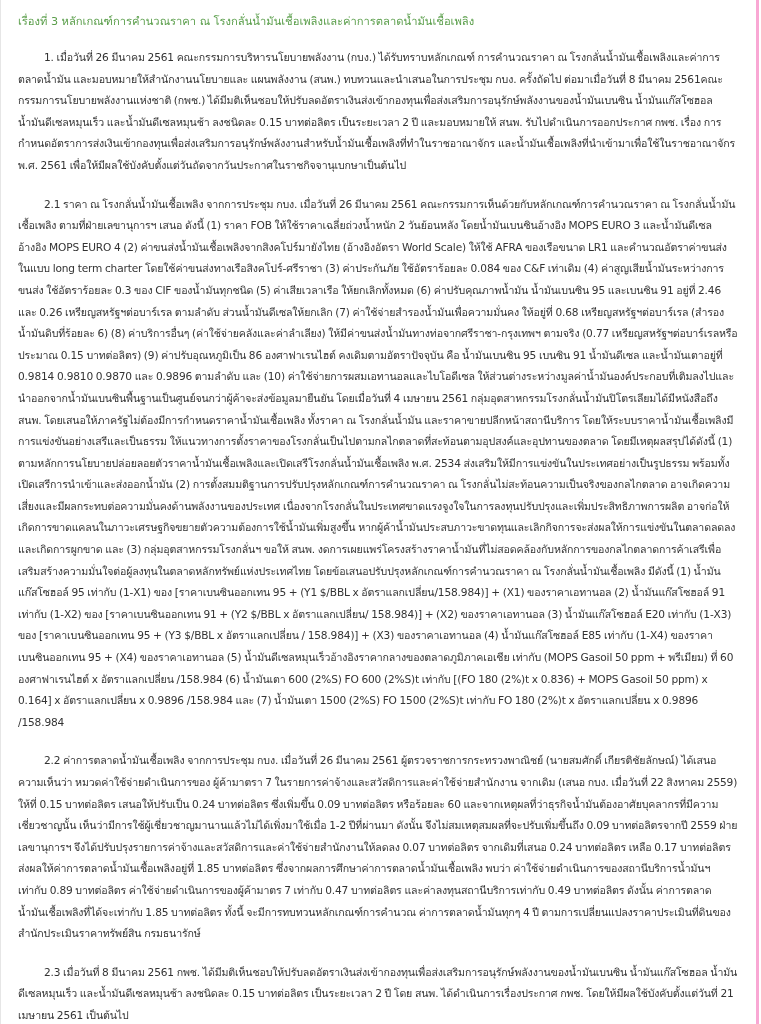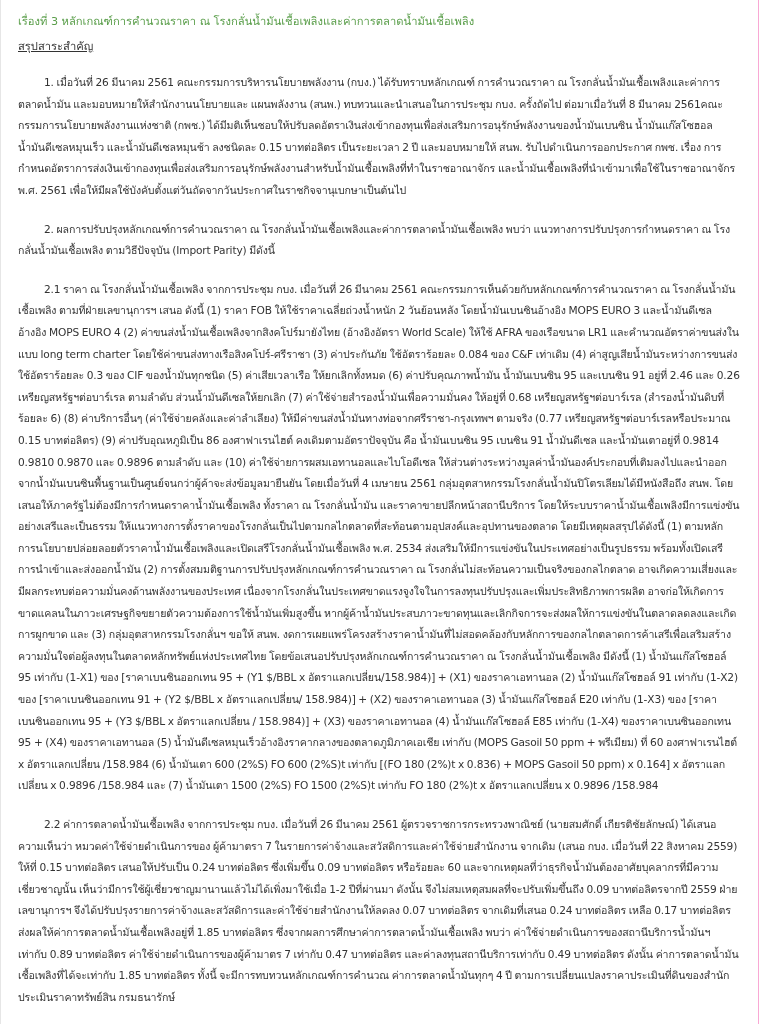--- a/index.html
+++ b/index.html
@@ -5,21 +5,21 @@
   html, body { margin: 0; padding: 0; background: #ffffff; }
   body {
     width: 761px; height: 1024px; overflow: hidden;
     font-family: "DejaVu Sans", sans-serif;
     color: #333333;
   }
   .page {
     position: relative;
     width: 759px; height: 1024px;
     border-left: 1px solid #e6e6e6;
-    border-right: 1px solid #f9a8d4;
+    border-right: 3px solid #f9a8d4;
     box-sizing: border-box;
     padding: 14px 18px 0 17px;
   }
   .title {
     color: #5a9e4a;
     font-size: 11.2px;
     line-height: 16px;
     margin: 0 0 9px 0;
     font-weight: normal;
     white-space: nowrap;
@@ -39,20 +39,18 @@
     text-align: left;
     letter-spacing: -0.15px;
     word-spacing: -0.5px;
   }
 </style>
 </head>
 <body>
 
 <div class="page">
   <div class="title" style="color: rgb(90, 158, 74);">เรื่องที่ 3 หลักเกณฑ์การคำนวณราคา ณ โรงกลั่นน้ำมันเชื้อเพลิงและค่าการตลาดน้ำมันเชื้อเพลิง</div>
-  <div class="summary-heading">สรุปสาระสำคัญ</div>
 
   <p class="para">1. เมื่อวันที่ 26 มีนาคม 2561 คณะกรรมการบริหารนโยบายพลังงาน (กบง.) ได้รับทราบหลักเกณฑ์ การคำนวณราคา ณ โรงกลั่นน้ำมันเชื้อเพลิงและค่าการตลาดน้ำมัน และมอบหมายให้สำนักงานนโยบายและ แผนพลังงาน (สนพ.) ทบทวนและนำเสนอในการประชุม กบง. ครั้งถัดไป ต่อมาเมื่อวันที่ 8 มีนาคม 2561คณะกรรมการนโยบายพลังงานแห่งชาติ (กพช.) ได้มีมติเห็นชอบให้ปรับลดอัตราเงินส่งเข้ากองทุนเพื่อส่งเสริมการอนุรักษ์พลังงานของน้ำมันเบนซิน น้ำมันแก๊สโซฮอล น้ำมันดีเซลหมุนเร็ว และน้ำมันดีเซลหมุนช้า ลงชนิดละ 0.15 บาทต่อลิตร เป็นระยะเวลา 2 ปี และมอบหมายให้ สนพ. รับไปดำเนินการออกประกาศ กพช. เรื่อง การกำหนดอัตราการส่งเงินเข้ากองทุนเพื่อส่งเสริมการอนุรักษ์พลังงานสำหรับน้ำมันเชื้อเพลิงที่ทำในราชอาณาจักร และน้ำมันเชื้อเพลิงที่นำเข้ามาเพื่อใช้ในราชอาณาจักร พ.ศ. 2561 เพื่อให้มีผลใช้บังคับตั้งแต่วันถัดจากวันประกาศในราชกิจจานุเบกษาเป็นต้นไป</p>
-  <p class="para">2. ผลการปรับปรุงหลักเกณฑ์การคำนวณราคา ณ โรงกลั่นน้ำมันเชื้อเพลิงและค่าการตลาดน้ำมันเชื้อเพลิง พบว่า แนวทางการปรับปรุงการกำหนดราคา ณ โรงกลั่นน้ำมันเชื้อเพลิง ตามวิธีปัจจุบัน (Import Parity) มีดังนี้</p>
   <p class="para">2.1 ราคา ณ โรงกลั่นน้ำมันเชื้อเพลิง จากการประชุม กบง. เมื่อวันที่ 26 มีนาคม 2561 คณะกรรมการเห็นด้วยกับหลักเกณฑ์การคำนวณราคา ณ โรงกลั่นน้ำมันเชื้อเพลิง ตามที่ฝ่ายเลขานุการฯ เสนอ ดังนี้ (1) ราคา FOB ให้ใช้ราคาเฉลี่ยถ่วงน้ำหนัก 2 วันย้อนหลัง โดยน้ำมันเบนซินอ้างอิง MOPS EURO 3 และน้ำมันดีเซลอ้างอิง MOPS EURO 4 (2) ค่าขนส่งน้ำมันเชื้อเพลิงจากสิงคโปร์มายังไทย (อ้างอิงอัตรา World Scale) ให้ใช้ AFRA ของเรือขนาด LR1 และคำนวณอัตราค่าขนส่งในแบบ long term charter โดยใช้ค่าขนส่งทางเรือสิงคโปร์-ศรีราชา (3) ค่าประกันภัย ใช้อัตราร้อยละ 0.084 ของ C&amp;F เท่าเดิม (4) ค่าสูญเสียน้ำมันระหว่างการขนส่ง ใช้อัตราร้อยละ 0.3 ของ CIF ของน้ำมันทุกชนิด (5) ค่าเสียเวลาเรือ ให้ยกเลิกทั้งหมด (6) ค่าปรับคุณภาพน้ำมัน น้ำมันเบนซิน 95 และเบนซิน 91 อยู่ที่ 2.46 และ 0.26 เหรียญสหรัฐฯต่อบาร์เรล ตามลำดับ ส่วนน้ำมันดีเซลให้ยกเลิก (7) ค่าใช้จ่ายสำรองน้ำมันเพื่อความมั่นคง ให้อยู่ที่ 0.68 เหรียญสหรัฐฯต่อบาร์เรล (สำรองน้ำมันดิบที่ร้อยละ 6) (8) ค่าบริการอื่นๆ (ค่าใช้จ่ายคลังและค่าลำเลียง) ให้มีค่าขนส่งน้ำมันทางท่อจากศรีราชา-กรุงเทพฯ ตามจริง (0.77 เหรียญสหรัฐฯต่อบาร์เรลหรือประมาณ 0.15 บาทต่อลิตร) (9) ค่าปรับอุณหภูมิเป็น 86 องศาฟาเรนไฮต์ คงเดิมตามอัตราปัจจุบัน คือ น้ำมันเบนซิน 95 เบนซิน 91 น้ำมันดีเซล และน้ำมันเตาอยู่ที่ 0.9814 0.9810 0.9870 และ 0.9896 ตามลำดับ และ (10) ค่าใช้จ่ายการผสมเอทานอลและไบโอดีเซล ให้ส่วนต่างระหว่างมูลค่าน้ำมันองค์ประกอบที่เติมลงไปและนำออกจากน้ำมันเบนซินพื้นฐานเป็นศูนย์จนกว่าผู้ค้าจะส่งข้อมูลมายืนยัน โดยเมื่อวันที่ 4 เมษายน 2561 กลุ่มอุตสาหกรรมโรงกลั่นน้ำมันปิโตรเลียมได้มีหนังสือถึง สนพ. โดยเสนอให้ภาครัฐไม่ต้องมีการกำหนดราคาน้ำมันเชื้อเพลิง ทั้งราคา ณ โรงกลั่นน้ำมัน และราคาขายปลีกหน้าสถานีบริการ โดยให้ระบบราคาน้ำมันเชื้อเพลิงมีการแข่งขันอย่างเสรีและเป็นธรรม ให้แนวทางการตั้งราคาของโรงกลั่นเป็นไปตามกลไกตลาดที่สะท้อนตามอุปสงค์และอุปทานของตลาด โดยมีเหตุผลสรุปได้ดังนี้ (1) ตามหลักการนโยบายปล่อยลอยตัวราคาน้ำมันเชื้อเพลิงและเปิดเสรีโรงกลั่นน้ำมันเชื้อเพลิง พ.ศ. 2534 ส่งเสริมให้มีการแข่งขันในประเทศอย่างเป็นรูปธรรม พร้อมทั้งเปิดเสรีการนำเข้าและส่งออกน้ำมัน (2) การตั้งสมมติฐานการปรับปรุงหลักเกณฑ์การคำนวณราคา ณ โรงกลั่นไม่สะท้อนความเป็นจริงของกลไกตลาด อาจเกิดความเสี่ยงและมีผลกระทบต่อความมั่นคงด้านพลังงานของประเทศ เนื่องจากโรงกลั่นในประเทศขาดแรงจูงใจในการลงทุนปรับปรุงและเพิ่มประสิทธิภาพการผลิต อาจก่อให้เกิดการขาดแคลนในภาวะเศรษฐกิจขยายตัวความต้องการใช้น้ำมันเพิ่มสูงขึ้น หากผู้ค้าน้ำมันประสบภาวะขาดทุนและเลิกกิจการจะส่งผลให้การแข่งขันในตลาดลดลงและเกิดการผูกขาด และ (3) กลุ่มอุตสาหกรรมโรงกลั่นฯ ขอให้ สนพ. งดการเผยแพร่โครงสร้างราคาน้ำมันที่ไม่สอดคล้องกับหลักการของกลไกตลาดการค้าเสรีเพื่อเสริมสร้างความมั่นใจต่อผู้ลงทุนในตลาดหลักทรัพย์แห่งประเทศไทย โดยข้อเสนอปรับปรุงหลักเกณฑ์การคำนวณราคา ณ โรงกลั่นน้ำมันเชื้อเพลิง มีดังนี้ (1) น้ำมันแก๊สโซฮอล์ 95 เท่ากับ (1-X1) ของ [ราคาเบนซินออกเทน 95 + (Y1 $/BBL x อัตราแลกเปลี่ยน/158.984)] + (X1) ของราคาเอทานอล (2) น้ำมันแก๊สโซฮอล์ 91 เท่ากับ (1-X2) ของ [ราคาเบนซินออกเทน 91 + (Y2 $/BBL x อัตราแลกเปลี่ยน/ 158.984)] + (X2) ของราคาเอทานอล (3) น้ำมันแก๊สโซฮอล์ E20 เท่ากับ (1-X3) ของ [ราคาเบนซินออกเทน 95 + (Y3 $/BBL x อัตราแลกเปลี่ยน / 158.984)] + (X3) ของราคาเอทานอล (4) น้ำมันแก๊สโซฮอล์ E85 เท่ากับ (1-X4) ของราคาเบนซินออกเทน 95 + (X4) ของราคาเอทานอล (5) น้ำมันดีเซลหมุนเร็วอ้างอิงราคากลางของตลาดภูมิภาคเอเชีย เท่ากับ (MOPS Gasoil 50 ppm + พรีเมียม) ที่ 60 องศาฟาเรนไฮต์ x อัตราแลกเปลี่ยน /158.984 (6) น้ำมันเตา 600 (2%S) FO 600 (2%S)t เท่ากับ [(FO 180 (2%)t x 0.836) + MOPS Gasoil 50 ppm) x 0.164] x อัตราแลกเปลี่ยน x 0.9896 /158.984 และ (7) น้ำมันเตา 1500 (2%S) FO 1500 (2%S)t เท่ากับ FO 180 (2%)t x อัตราแลกเปลี่ยน x 0.9896 /158.984</p>
   <p class="para">2.2 ค่าการตลาดน้ำมันเชื้อเพลิง จากการประชุม กบง. เมื่อวันที่ 26 มีนาคม 2561 ผู้ตรวจราชการกระทรวงพาณิชย์ (นายสมศักดิ์ เกียรติชัยลักษณ์) ได้เสนอความเห็นว่า หมวดค่าใช้จ่ายดำเนินการของ ผู้ค้ามาตรา 7 ในรายการค่าจ้างและสวัสดิการและค่าใช้จ่ายสำนักงาน จากเดิม (เสนอ กบง. เมื่อวันที่ 22 สิงหาคม 2559) ให้ที่ 0.15 บาทต่อลิตร เสนอให้ปรับเป็น 0.24 บาทต่อลิตร ซึ่งเพิ่มขึ้น 0.09 บาทต่อลิตร หรือร้อยละ 60 และจากเหตุผลที่ว่าธุรกิจน้ำมันต้องอาศัยบุคลากรที่มีความเชี่ยวชาญนั้น เห็นว่ามีการใช้ผู้เชี่ยวชาญมานานแล้วไม่ได้เพิ่งมาใช้เมื่อ 1-2 ปีที่ผ่านมา ดังนั้น จึงไม่สมเหตุสมผลที่จะปรับเพิ่มขึ้นถึง 0.09 บาทต่อลิตรจากปี 2559 ฝ่ายเลขานุการฯ จึงได้ปรับปรุงรายการค่าจ้างและสวัสดิการและค่าใช้จ่ายสำนักงานให้ลดลง 0.07 บาทต่อลิตร จากเดิมที่เสนอ 0.24 บาทต่อลิตร เหลือ 0.17 บาทต่อลิตร ส่งผลให้ค่าการตลาดน้ำมันเชื้อเพลิงอยู่ที่ 1.85 บาทต่อลิตร ซึ่งจากผลการศึกษาค่าการตลาดน้ำมันเชื้อเพลิง พบว่า ค่าใช้จ่ายดำเนินการของสถานีบริการน้ำมันฯ เท่ากับ 0.89 บาทต่อลิตร ค่าใช้จ่ายดำเนินการของผู้ค้ามาตร 7 เท่ากับ 0.47 บาทต่อลิตร และค่าลงทุนสถานีบริการเท่ากับ 0.49 บาทต่อลิตร ดังนั้น ค่าการตลาดน้ำมันเชื้อเพลิงที่ได้จะเท่ากับ 1.85 บาทต่อลิตร ทั้งนี้ จะมีการทบทวนหลักเกณฑ์การคำนวณ ค่าการตลาดน้ำมันทุกๆ 4 ปี ตามการเปลี่ยนแปลงราคาประเมินที่ดินของสำนักประเมินราคาทรัพย์สิน กรมธนารักษ์</p>
   <p class="para">2.3 เมื่อวันที่ 8 มีนาคม 2561 กพช. ได้มีมติเห็นชอบให้ปรับลดอัตราเงินส่งเข้ากองทุนเพื่อส่งเสริมการอนุรักษ์พลังงานของน้ำมันเบนซิน น้ำมันแก๊สโซฮอล น้ำมันดีเซลหมุนเร็ว และน้ำมันดีเซลหมุนช้า ลงชนิดละ 0.15 บาทต่อลิตร เป็นระยะเวลา 2 ปี โดย สนพ. ได้ดำเนินการเรื่องประกาศ กพช. โดยให้มีผลใช้บังคับตั้งแต่วันที่ 21 เมษายน 2561 เป็นต้นไป</p>
 </div>
 
 </body></html>

